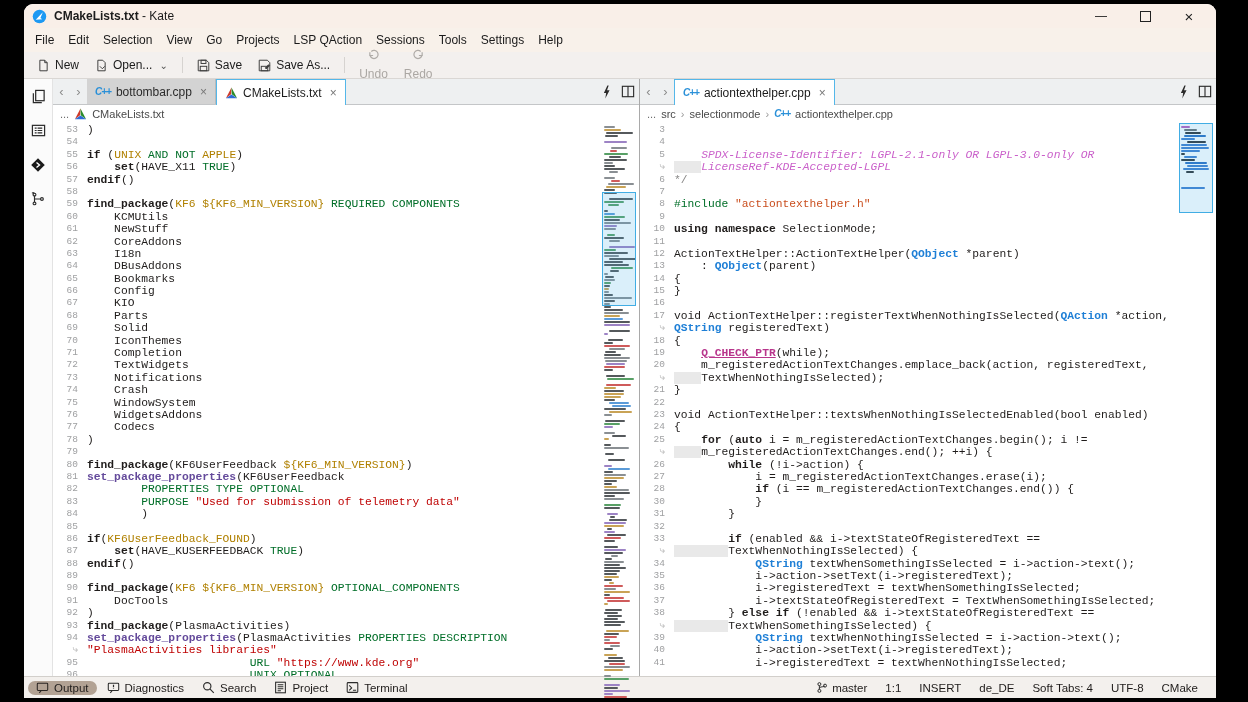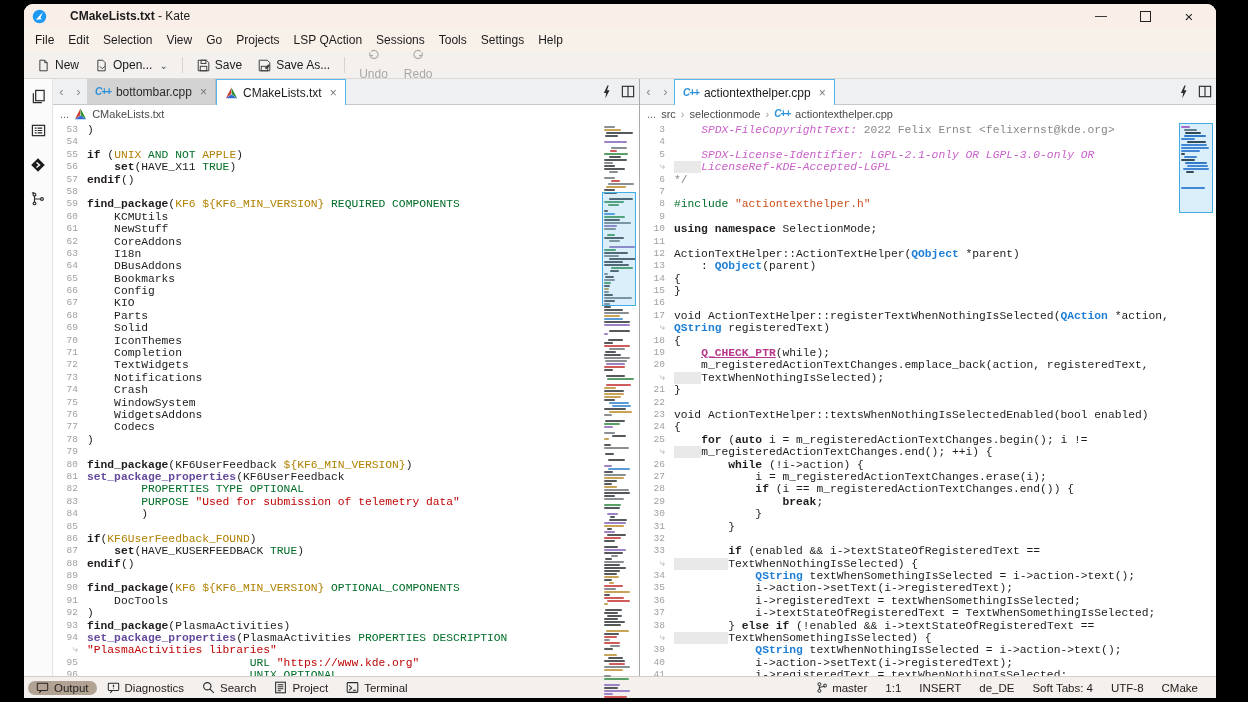--- a/index.html
+++ b/index.html
@@ -2,21 +2,21 @@
 <html><head>
 <meta charset="utf-8">
 <style>
   html,body{margin:0;padding:0;}
   body{width:1248px;height:702px;background:#000;position:relative;overflow:hidden;
        font-family:"Liberation Sans",sans-serif;font-size:12px;color:#1b1b1b;}
   .window{position:absolute;left:24px;top:4px;width:1192px;height:694px;background:#fff;
           border-radius:9px 9px 0 0;overflow:hidden;display:flex;flex-direction:column;}
   
   .titlebar{height:24px;background:#f9efe8;display:flex;align-items:center;padding:0 8px;flex:0 0 auto;}
-  .titlebar .title{margin-left:23px;}
+  .titlebar .title{margin-left:7px;}
   .title .fname{font-weight:bold;}
   .winctl{margin-left:auto;display:flex;align-items:center;gap:30px;padding-right:12px;}
   .winctl .wc{width:14px;height:14px;display:flex;align-items:center;justify-content:center;color:#222;cursor:default;}
   .wc-max{width:9px;height:9px;border:1.3px solid #222;}
   .wc-close{font-size:15px;}
   
   .menubar{height:24px;background:#f8f1ea;display:flex;align-items:center;padding:0 4px;flex:0 0 auto;}
   .menu-item{padding:2px 7px;border-radius:3px;}
   
   .toolbar{height:26px;background:#f3f0ee;border-bottom:1px solid #dad7d4;display:flex;align-items:center;padding:0 6px;gap:2px;flex:0 0 auto;}
@@ -501,21 +501,21 @@
           <span class="sep">›</span>
           <span>selectionmode</span>
           <span class="sep">›</span>
           <span class="icon">
             <span class="cpp-ic">C++</span>
           </span>
           <span>actiontexthelper.cpp</span>
         </div>
         <div class="editor">
           <div class="rows">
-            <div class="row"><span class="ln">3</span><span class="code"><span class="p">    </span><span class="x">SPDX-FileCopyrightText:</span><span class="c"> 2022 Felix Ernst &lt;felixernst@kde.org&gt;</span></span></div>
+            <div class="row"><span class="ln">3</span></div>
             <div class="row"><span class="ln">4</span><span class="code"></span></div>
             <div class="row"><span class="ln">5</span><span class="code"><span class="p">    </span><span class="x">SPDX-License-Identifier: LGPL-2.1-only OR LGPL-3.0-only OR</span></span></div>
             <div class="row"><span class="ln wrapmark">⤷</span><span class="code"><span class="wi">    </span><span class="x">LicenseRef-KDE-Accepted-LGPL</span></span></div>
             <div class="row"><span class="ln">6</span><span class="code"><span class="c">*/</span></span></div>
             <div class="row"><span class="ln">7</span><span class="code"></span></div>
             <div class="row"><span class="ln">8</span><span class="code"><span class="g">#include </span><span class="i">"actiontexthelper.h"</span></span></div>
             <div class="row"><span class="ln">9</span><span class="code"></span></div>
             <div class="row"><span class="ln">10</span><span class="code"><span class="k">using</span><span class="p"> </span><span class="k">namespace</span><span class="p"> SelectionMode;</span></span></div>
             <div class="row"><span class="ln">11</span><span class="code"></span></div>
             <div class="row"><span class="ln">12</span><span class="code"><span class="p">ActionTextHelper::ActionTextHelper(</span><span class="t">QObject</span><span class="p"> *parent)</span></span></div>
@@ -531,21 +531,20 @@
             <div class="row"><span class="ln wrapmark">⤷</span><span class="code"><span class="wi">    </span><span class="p">TextWhenNothingIsSelected);</span></span></div>
             <div class="row"><span class="ln">21</span><span class="code"><span class="p">}</span></span></div>
             <div class="row"><span class="ln">22</span><span class="code"></span></div>
             <div class="row"><span class="ln">23</span><span class="code"><span class="p">void ActionTextHelper::textsWhenNothingIsSelectedEnabled(</span><span class="p">bool</span><span class="p"> enabled)</span></span></div>
             <div class="row"><span class="ln">24</span><span class="code"><span class="p">{</span></span></div>
             <div class="row"><span class="ln">25</span><span class="code"><span class="p">    </span><span class="k">for</span><span class="p"> (</span><span class="k">auto</span><span class="p"> i = m_registeredActionTextChanges.begin(); i !=</span></span></div>
             <div class="row"><span class="ln wrapmark">⤷</span><span class="code"><span class="wi">    </span><span class="p">m_registeredActionTextChanges.end(); ++i) {</span></span></div>
             <div class="row"><span class="ln">26</span><span class="code"><span class="p">        </span><span class="k">while</span><span class="p"> (!i-&gt;action) {</span></span></div>
             <div class="row"><span class="ln">27</span><span class="code"><span class="p">            i = m_registeredActionTextChanges.erase(i);</span></span></div>
             <div class="row"><span class="ln">28</span><span class="code"><span class="p">            </span><span class="k">if</span><span class="p"> (i == m_registeredActionTextChanges.end()) {</span></span></div>
-            <div class="row"><span class="ln">29</span><span class="code"><span class="p">                </span><span class="k">break</span><span class="p">;</span></span></div>
             <div class="row"><span class="ln">30</span><span class="code"><span class="p">            }</span></span></div>
             <div class="row"><span class="ln">31</span><span class="code"><span class="p">        }</span></span></div>
             <div class="row"><span class="ln">32</span><span class="code"></span></div>
             <div class="row"><span class="ln">33</span><span class="code"><span class="p">        </span><span class="k">if</span><span class="p"> (enabled &amp;&amp; i-&gt;textStateOfRegisteredText ==</span></span></div>
             <div class="row"><span class="ln wrapmark">⤷</span><span class="code"><span class="wi">        </span><span class="p">TextWhenNothingIsSelected) {</span></span></div>
             <div class="row"><span class="ln">34</span><span class="code"><span class="p">            </span><span class="t">QString</span><span class="p"> textWhenSomethingIsSelected = i-&gt;action-&gt;text();</span></span></div>
             <div class="row"><span class="ln">35</span><span class="code"><span class="p">            i-&gt;action-&gt;setText(i-&gt;registeredText);</span></span></div>
             <div class="row"><span class="ln">36</span><span class="code"><span class="p">            i-&gt;registeredText = textWhenSomethingIsSelected;</span></span></div>
             <div class="row"><span class="ln">37</span><span class="code"><span class="p">            i-&gt;textStateOfRegisteredText = TextWhenSomethingIsSelected;</span></span></div>
             <div class="row"><span class="ln">38</span><span class="code"><span class="p">        } </span><span class="k">else</span><span class="p"> </span><span class="k">if</span><span class="p"> (!enabled &amp;&amp; i-&gt;textStateOfRegisteredText ==</span></span></div>

